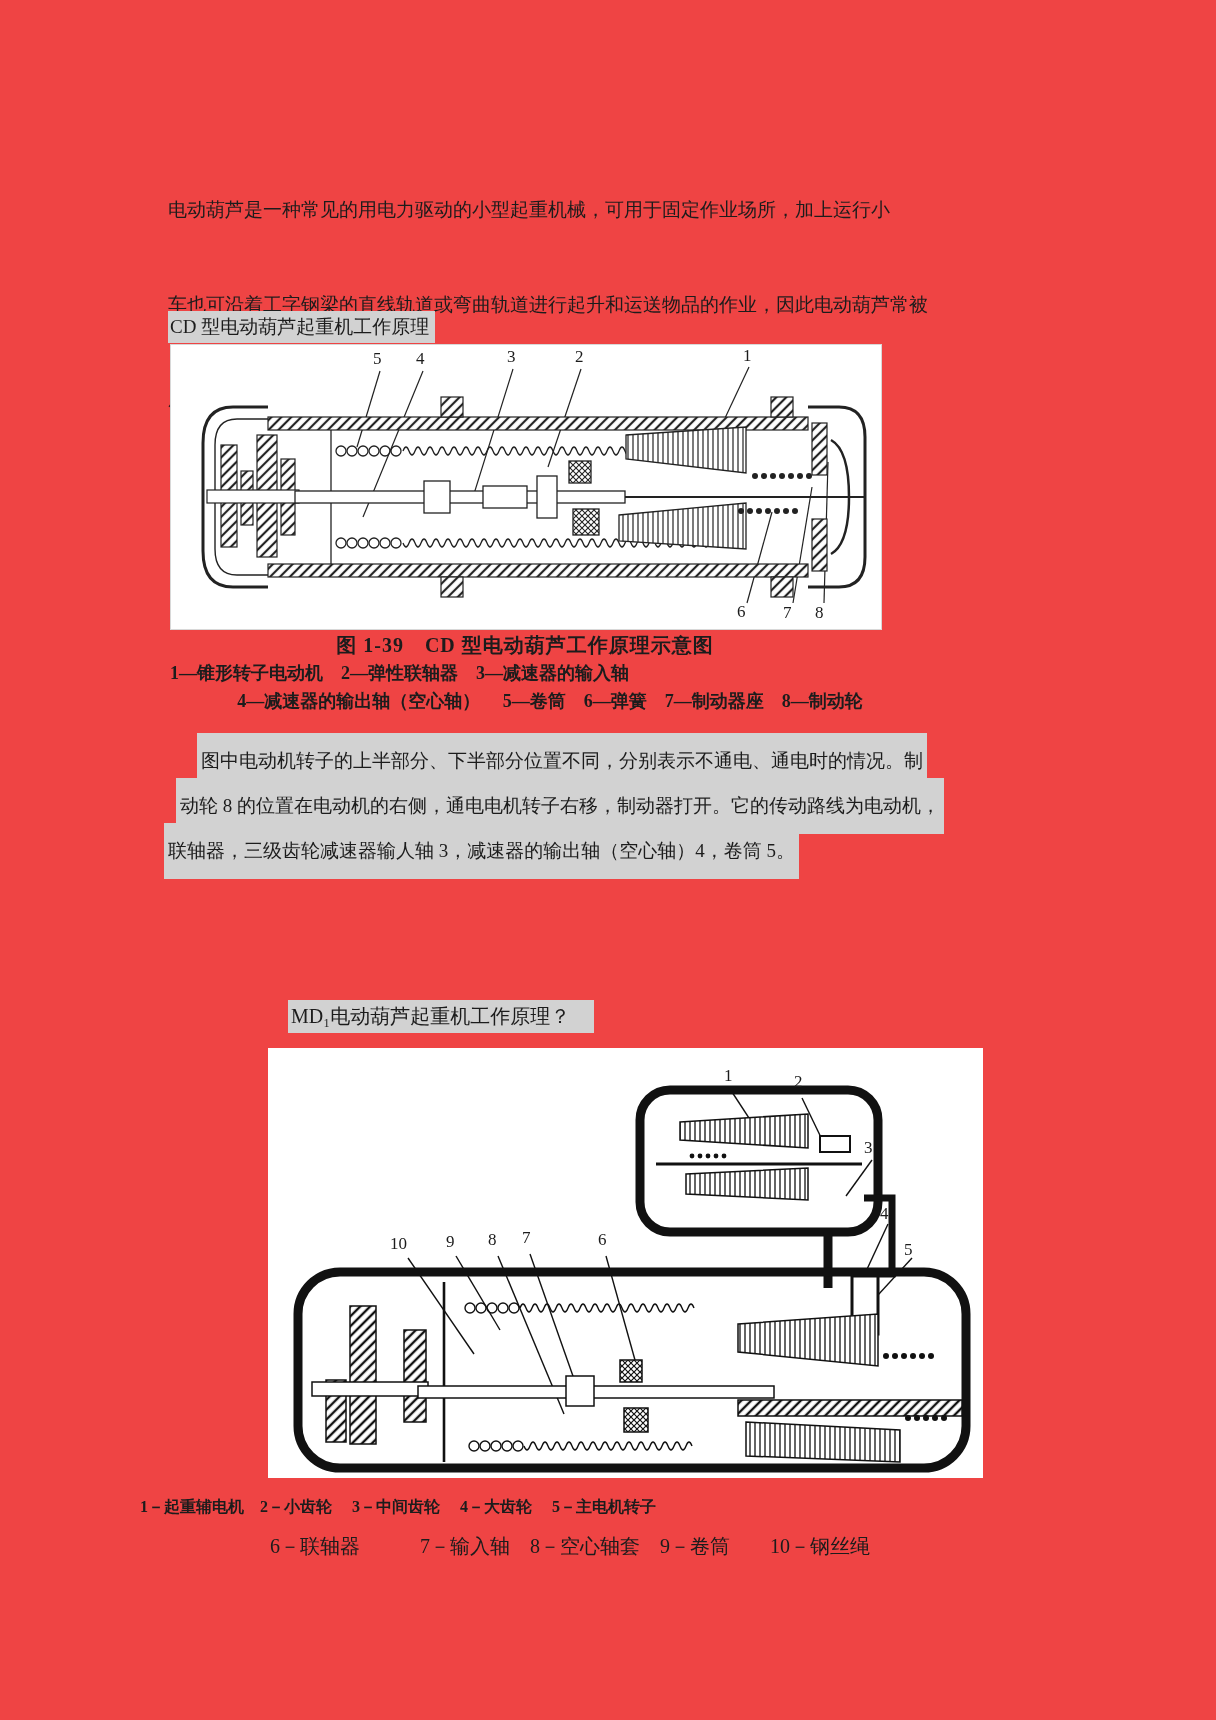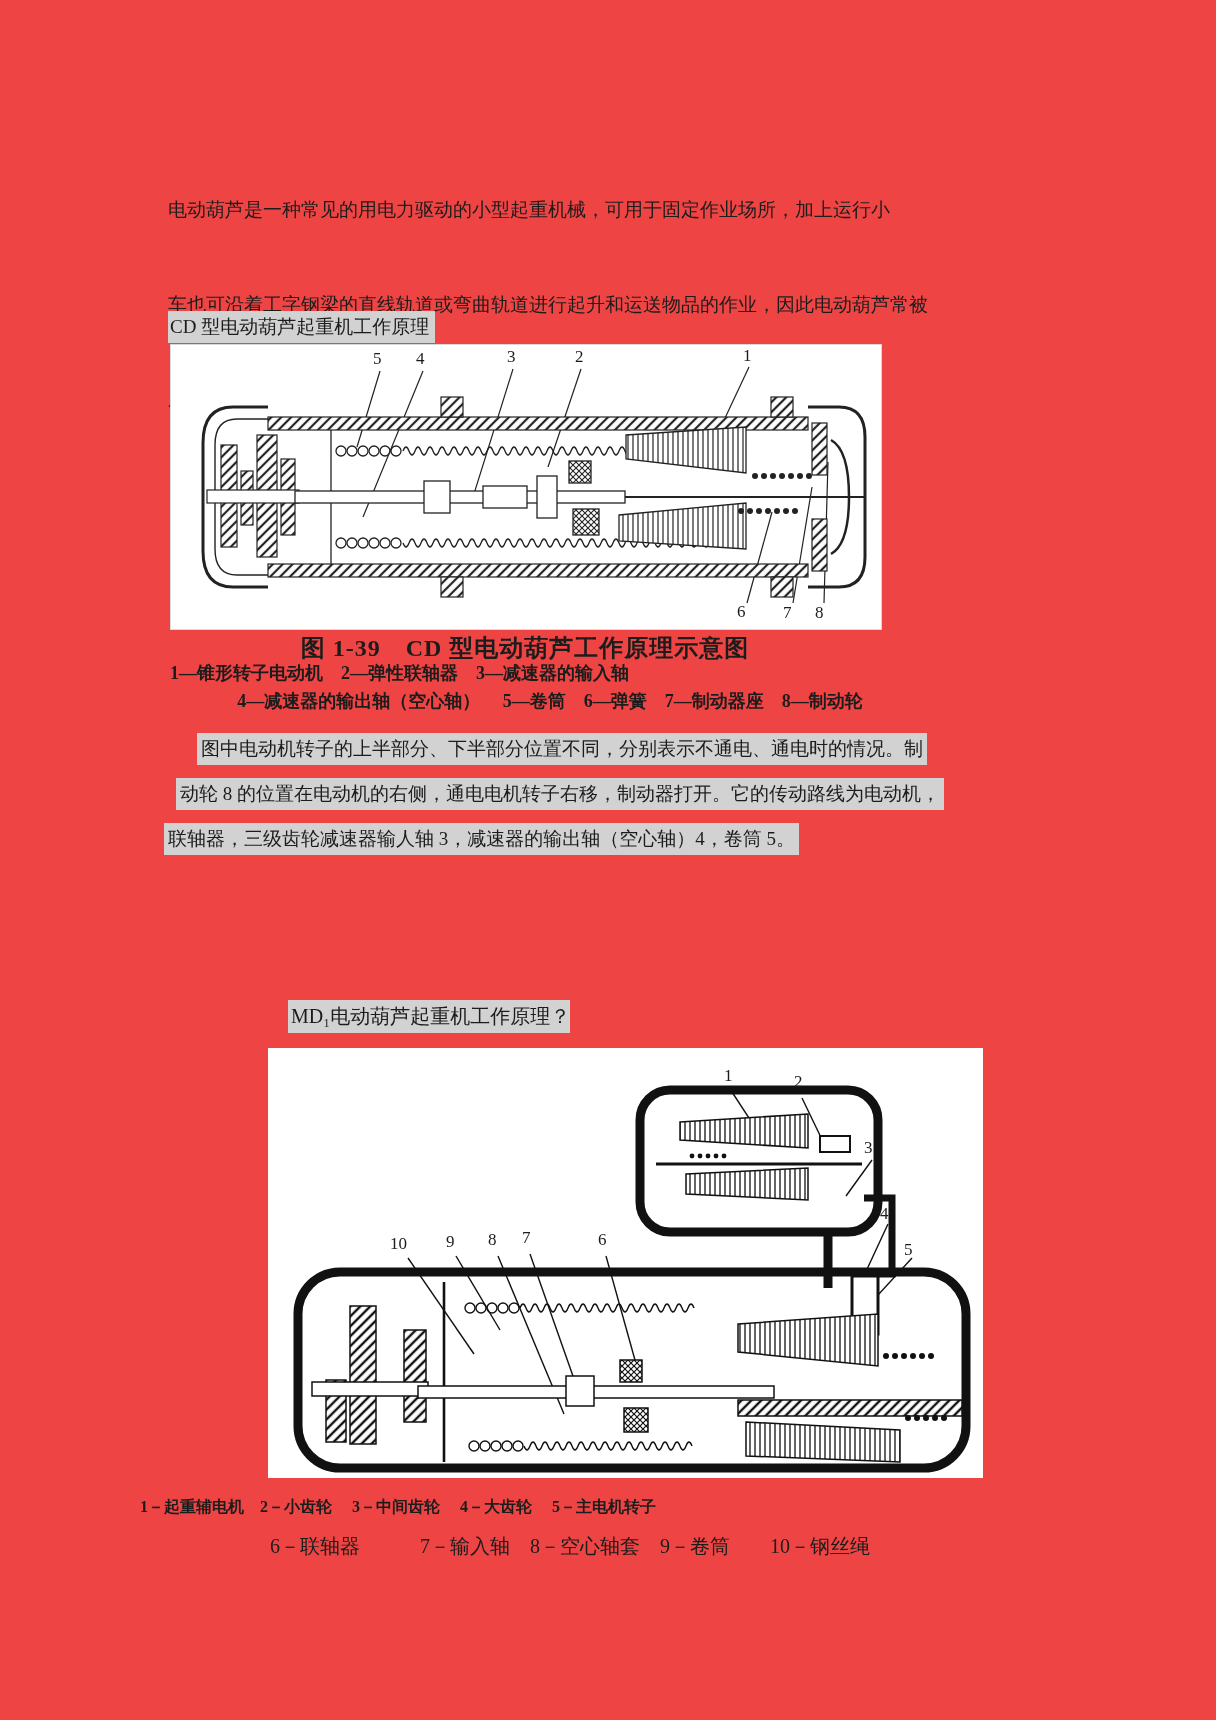--- a/index.html
+++ b/index.html
@@ -29,37 +29,37 @@
   .fig2{
     position:absolute;left:268px;top:1048px;width:715px;height:430px;
     background:#fff;
   }
   .callout{
     position:absolute;font-size:17px;color:#1c1c1c;
     font-family:"Liberation Serif", serif;
   }
   .caption1{
     position:absolute;left:170px;top:632px;width:710px;
-    text-align:center;font-size:24px;font-weight:700;letter-spacing:1px;
+    text-align:center;font-size:20px;font-weight:700;letter-spacing:1px;
   }
   .legend1a{
     position:absolute;left:170px;top:661px;width:760px;
     text-align:left;font-size:18px;font-weight:600;
   }
   .legend1b{
     position:absolute;left:120px;top:689px;width:860px;
     text-align:center;font-size:18px;font-weight:600;
   }
   .bodyline{
     position:absolute;font-size:19px;line-height:28px;
-    padding:2px 4px;background:#d2d2d2;white-space:pre;
+    padding:14px 4px;background:#d2d2d2;white-space:pre;
   }
   .heading-md{
     position:absolute;left:288px;top:1000px;
-    font-size:20px;padding:3px 0 3px 3px;background:#d2d2d2;white-space:pre;
+    font-size:20px;padding:3px 24px 3px 3px;background:#d2d2d2;white-space:pre;
   }
   .legend2a{
     position:absolute;left:140px;top:1497px;width:880px;
     text-align:left;font-size:16px;font-weight:600;white-space:pre;
   }
   .legend2b{
     position:absolute;left:140px;top:1533px;width:860px;
     text-align:center;font-size:20px;font-weight:400;white-space:pre;
   }
   svg{display:block;}

